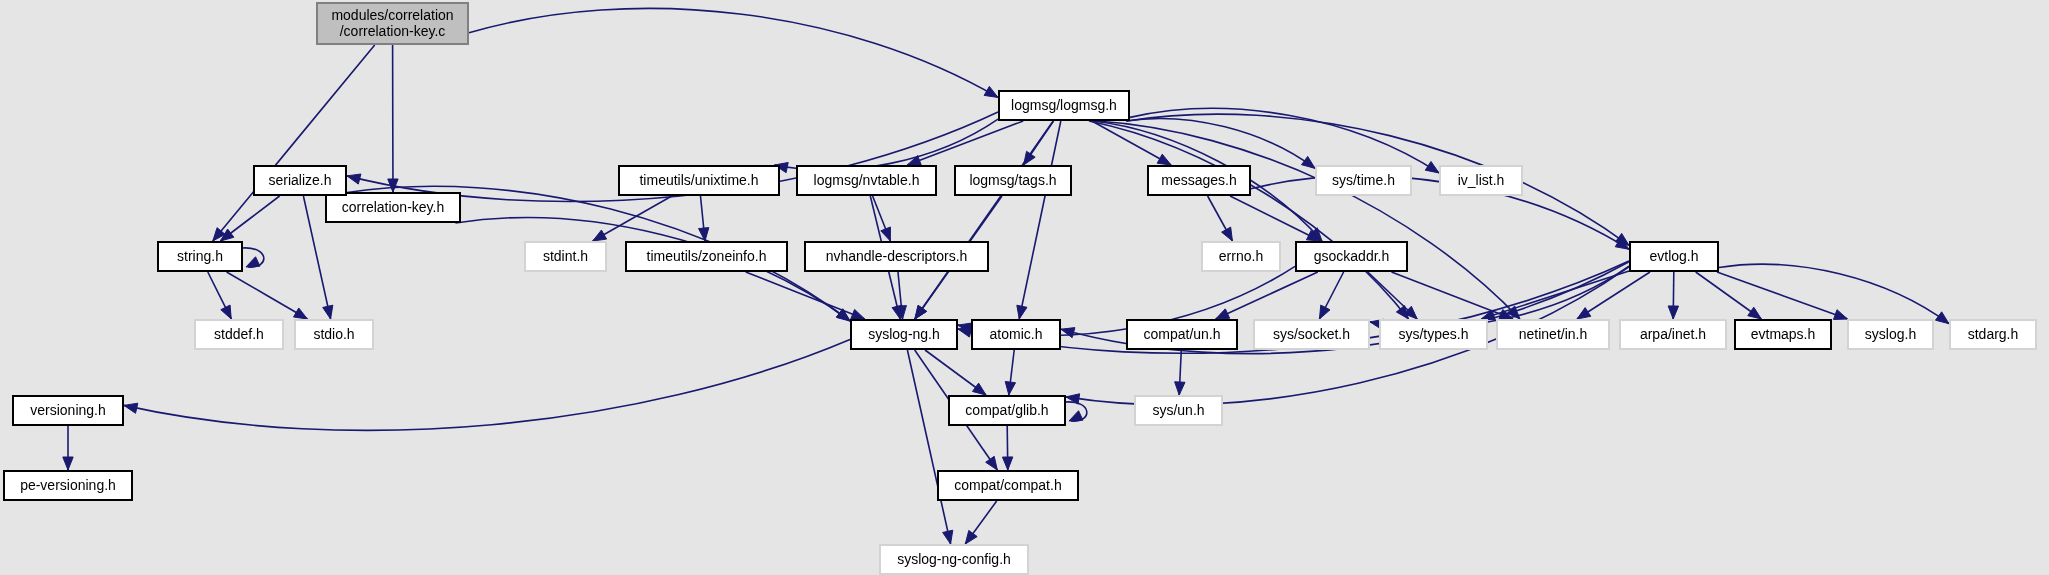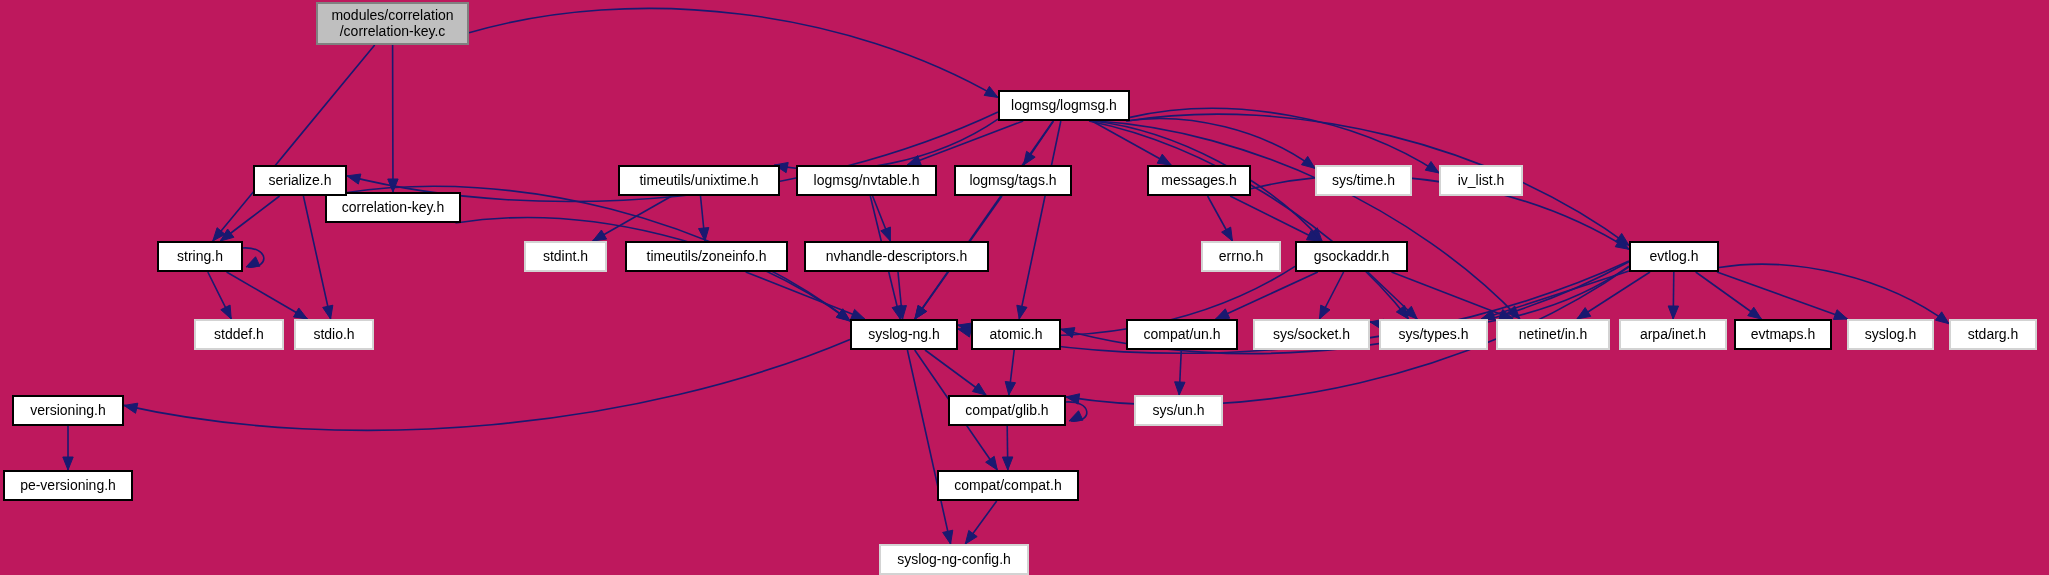--- a/index.html
+++ b/index.html
@@ -7,21 +7,21 @@
     padding: 0;
     background: #ffffff;
   }
   body {
     font-family: "Liberation Sans", sans-serif;
   }
   #graph-wrap {
     position: relative;
     width: 2049px;
     height: 575px;
-    background: #be185d;
+    background: #e5e5e5;
     overflow: hidden;
   }
   svg#depgraph {
     display: block;
     width: 2049px;
     height: 575px;
   }
   .node-box {
     fill: #ffffff;
     stroke: #000000;

